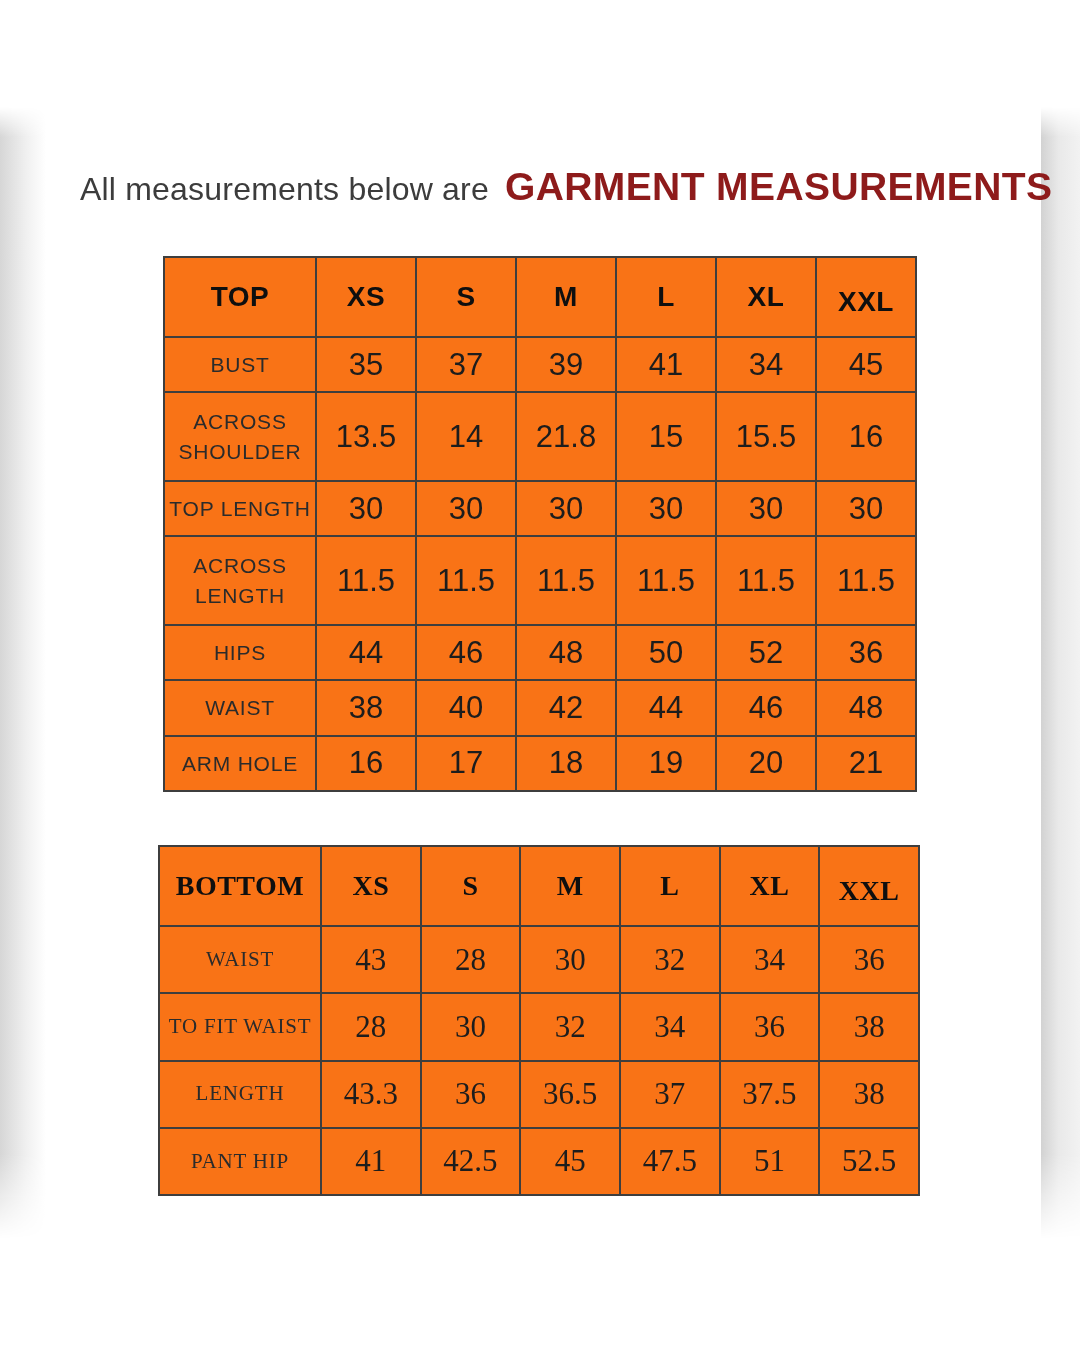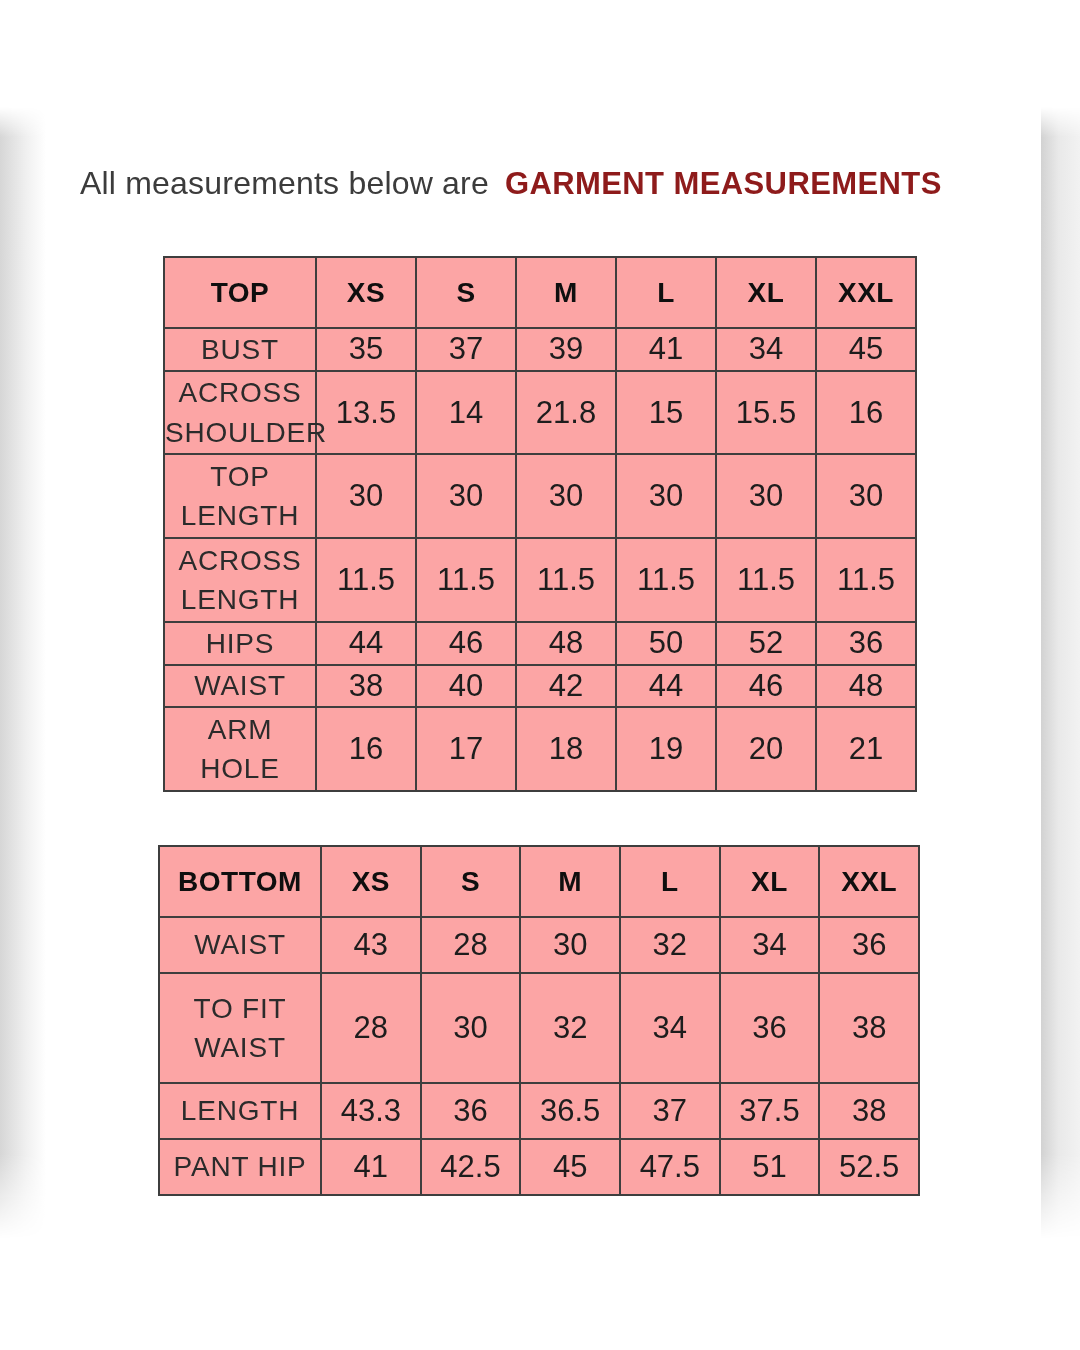--- a/index.html
+++ b/index.html
@@ -17,48 +17,48 @@
   .edge-left{left:0;width:46px;background:linear-gradient(90deg,#d6d6d6 0%,#efefef 55%,#ffffff 100%);}
   .edge-right{left:1041px;width:39px;background:linear-gradient(90deg,#d2d2d2 0%,#e9e9e9 45%,#f2f2f2 100%);}
 
   .title{
     position:absolute;left:80px;top:165px;
     font-size:32px;color:#3c3c3c;letter-spacing:0.2px;
     white-space:nowrap;
   }
   .title .hl{
     font-weight:700;color:#8e1b1b;
-    font-size:31px;letter-spacing:0.4px;margin-left:16px;
+    font-size:39px;letter-spacing:0.4px;margin-left:16px;
   }
 
   table.size-table{
     position:absolute;border-collapse:collapse;table-layout:fixed;
-    background:#fca5a5;
+    background:#f97316;
   }
   table.size-table th, table.size-table td{
     border:2px solid #3e3e3e;
     text-align:center;vertical-align:middle;
     padding:0;
   }
   table.size-table thead th{
     font-size:28px;font-weight:700;color:#0f0f0f;letter-spacing:0.5px;
     height:69px;
   }
-  table.size-table thead th:last-child{}
+  table.size-table thead th:last-child{padding-top:9px;}
   td.label{
-    font-size:28px;color:#2b2b2b;letter-spacing:0.8px;line-height:1.4;
+    font-size:21px;color:#2b2b2b;letter-spacing:0.8px;line-height:1.4;
     padding:0 12px;
   }
   td.val{
     font-size:31px;color:#1d1d1d;font-weight:400;
   }
   .top{left:163px;top:256px;width:754px;height:536px;}
   .top .label-col{width:150px;}
   .top tbody tr:first-child td.val:first-of-type{padding-top:10px;}
-  .bottom{left:158px;top:845px;width:762px;height:351px;}
+  .bottom{left:158px;top:845px;width:762px;height:351px;font-family:Liberation Serif, serif;}
   .bottom .label-col{width:160px;}
 </style>
 </head>
 <body>
 
 <div class="edge edge-left"></div>
 <div class="edge edge-right"></div>
 
 <div class="title">
   <span>All measurements below are</span><span class="hl">GARMENT MEASUREMENTS</span>

